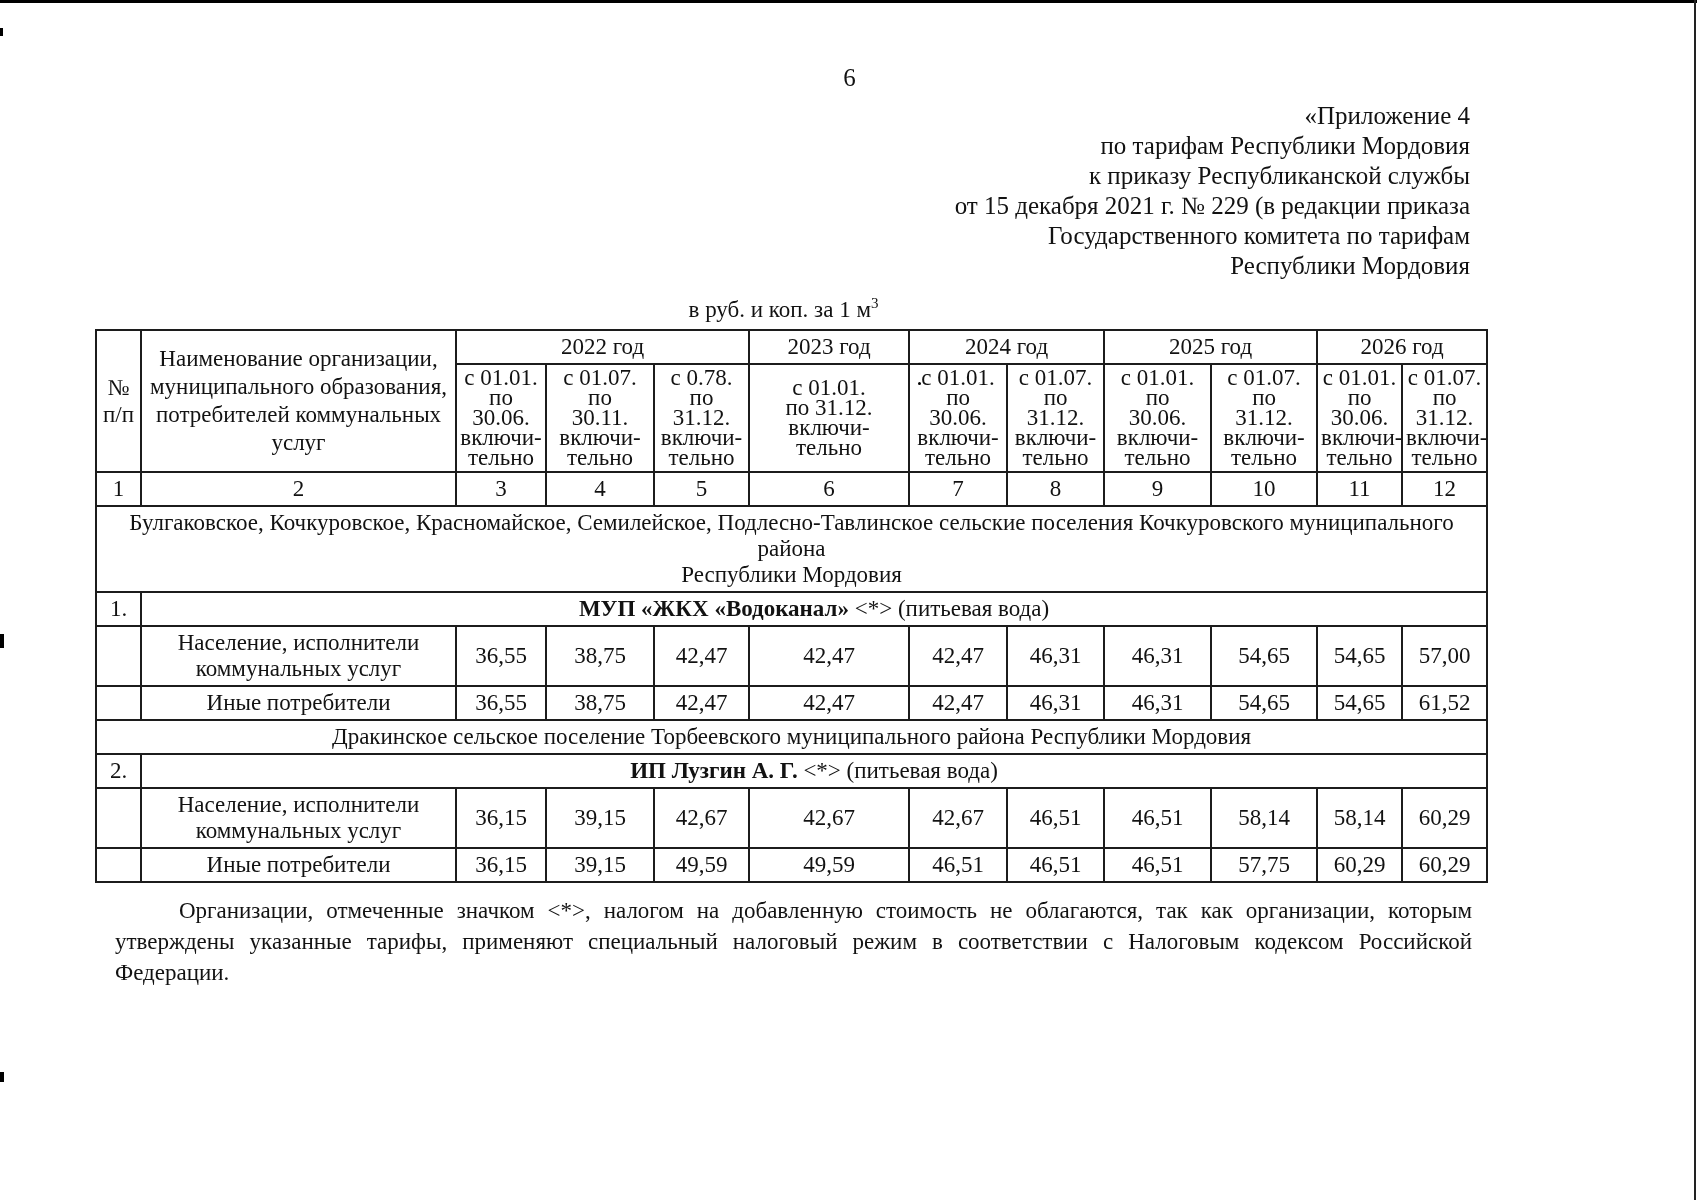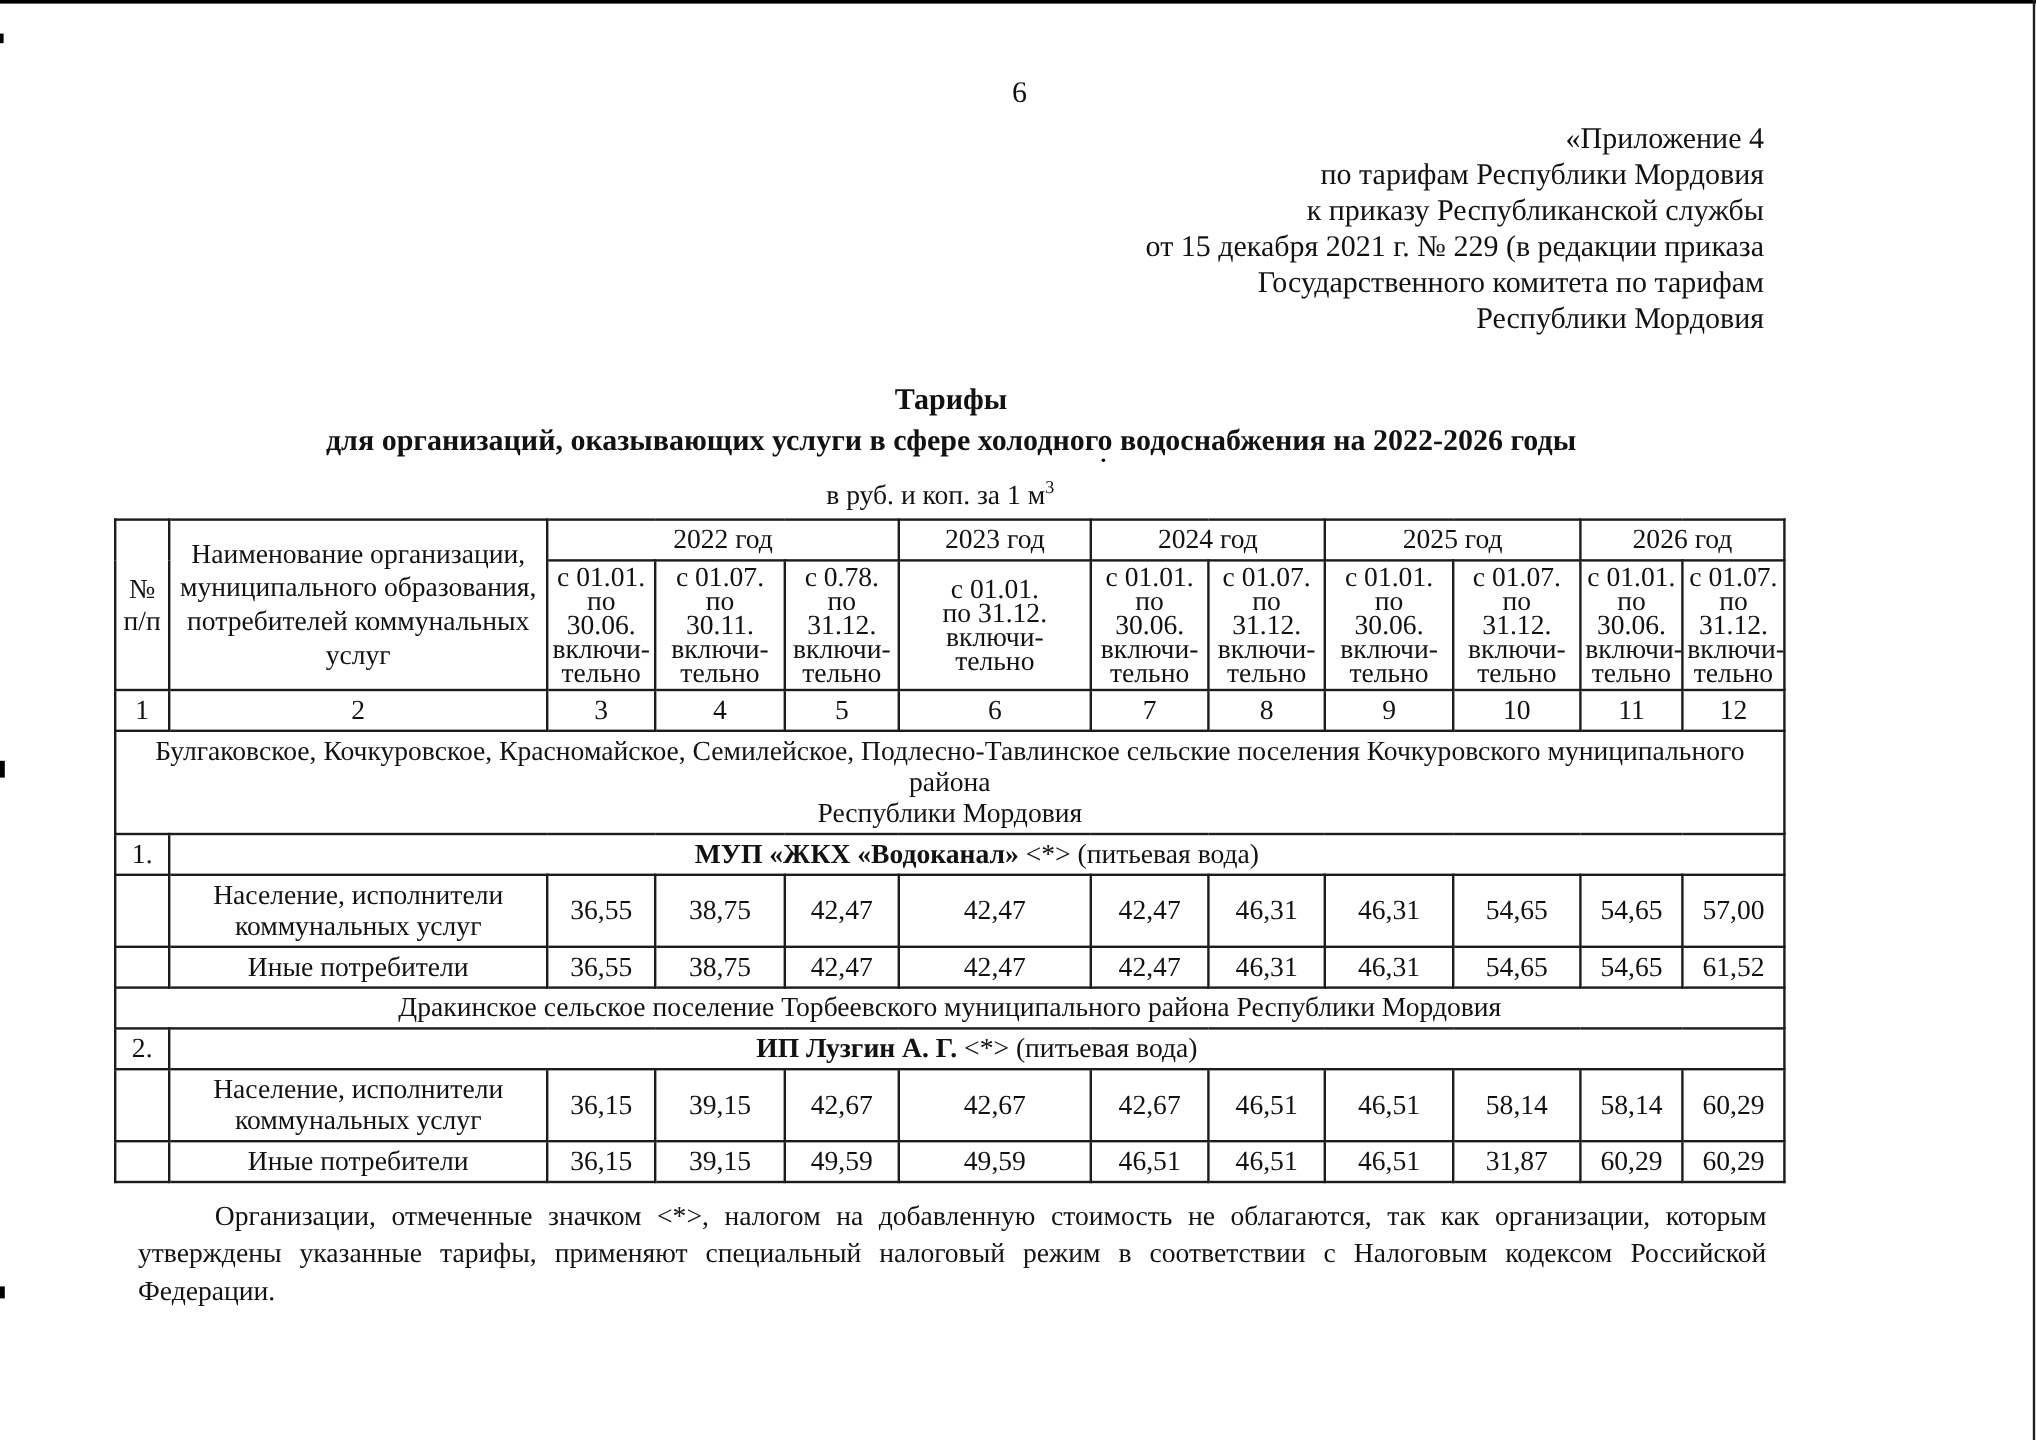--- a/index.html
+++ b/index.html
@@ -67,24 +67,20 @@
 
   <div class="header-block">
     <div class="header-line">«Приложение 4</div>
     <div class="header-line">по тарифам Республики Мордовия</div>
     <div class="header-line">к приказу Республиканской службы</div>
     <div class="header-line">от 15 декабря 2021 г. № 229 (в редакции приказа</div>
     <div class="header-line">Государственного комитета по тарифам</div>
     <div class="header-line">Республики Мордовия</div>
   </div>
 
-  <div class="title-block">
-    <div>Тарифы</div>
-    <div>для организаций, оказывающих услуги в сфере холодного водоснабжения на 2022-2026 годы</div>
-  </div>
 
   <div class="units"><span>в руб. и коп. за 1 м</span><sup>3</sup></div>
 
   <table class="tariff">
     <colgroup>
       <col style="width:45px">
         <col style="width:315px">
         <col style="width:90px">
         <col style="width:108px">
       <col style="width:95px">
@@ -232,21 +228,21 @@
     <tr>
       <td></td>
       <td class="name-cell">Иные потребители</td>
       <td class="val">36,15</td>
       <td class="val">39,15</td>
       <td class="val">49,59</td>
       <td class="val">49,59</td>
       <td class="val">46,51</td>
       <td class="val">46,51</td>
       <td class="val">46,51</td>
-      <td class="val">31,87</td>
+      <td class="val">57,75</td>
       <td class="val">60,29</td>
       <td class="val">60,29</td>
     </tr>
   </tbody>
     </table>
 
   <div class="footnote">Организации, отмеченные значком &lt;*&gt;, налогом на добавленную стоимость не облагаются, так как организации, которым утверждены указанные тарифы, применяют специальный налоговый режим в соответствии с Налоговым кодексом Российской Федерации.</div>
 
   <div class="artifact a-top"></div>
   <div class="artifact a-right"></div>

